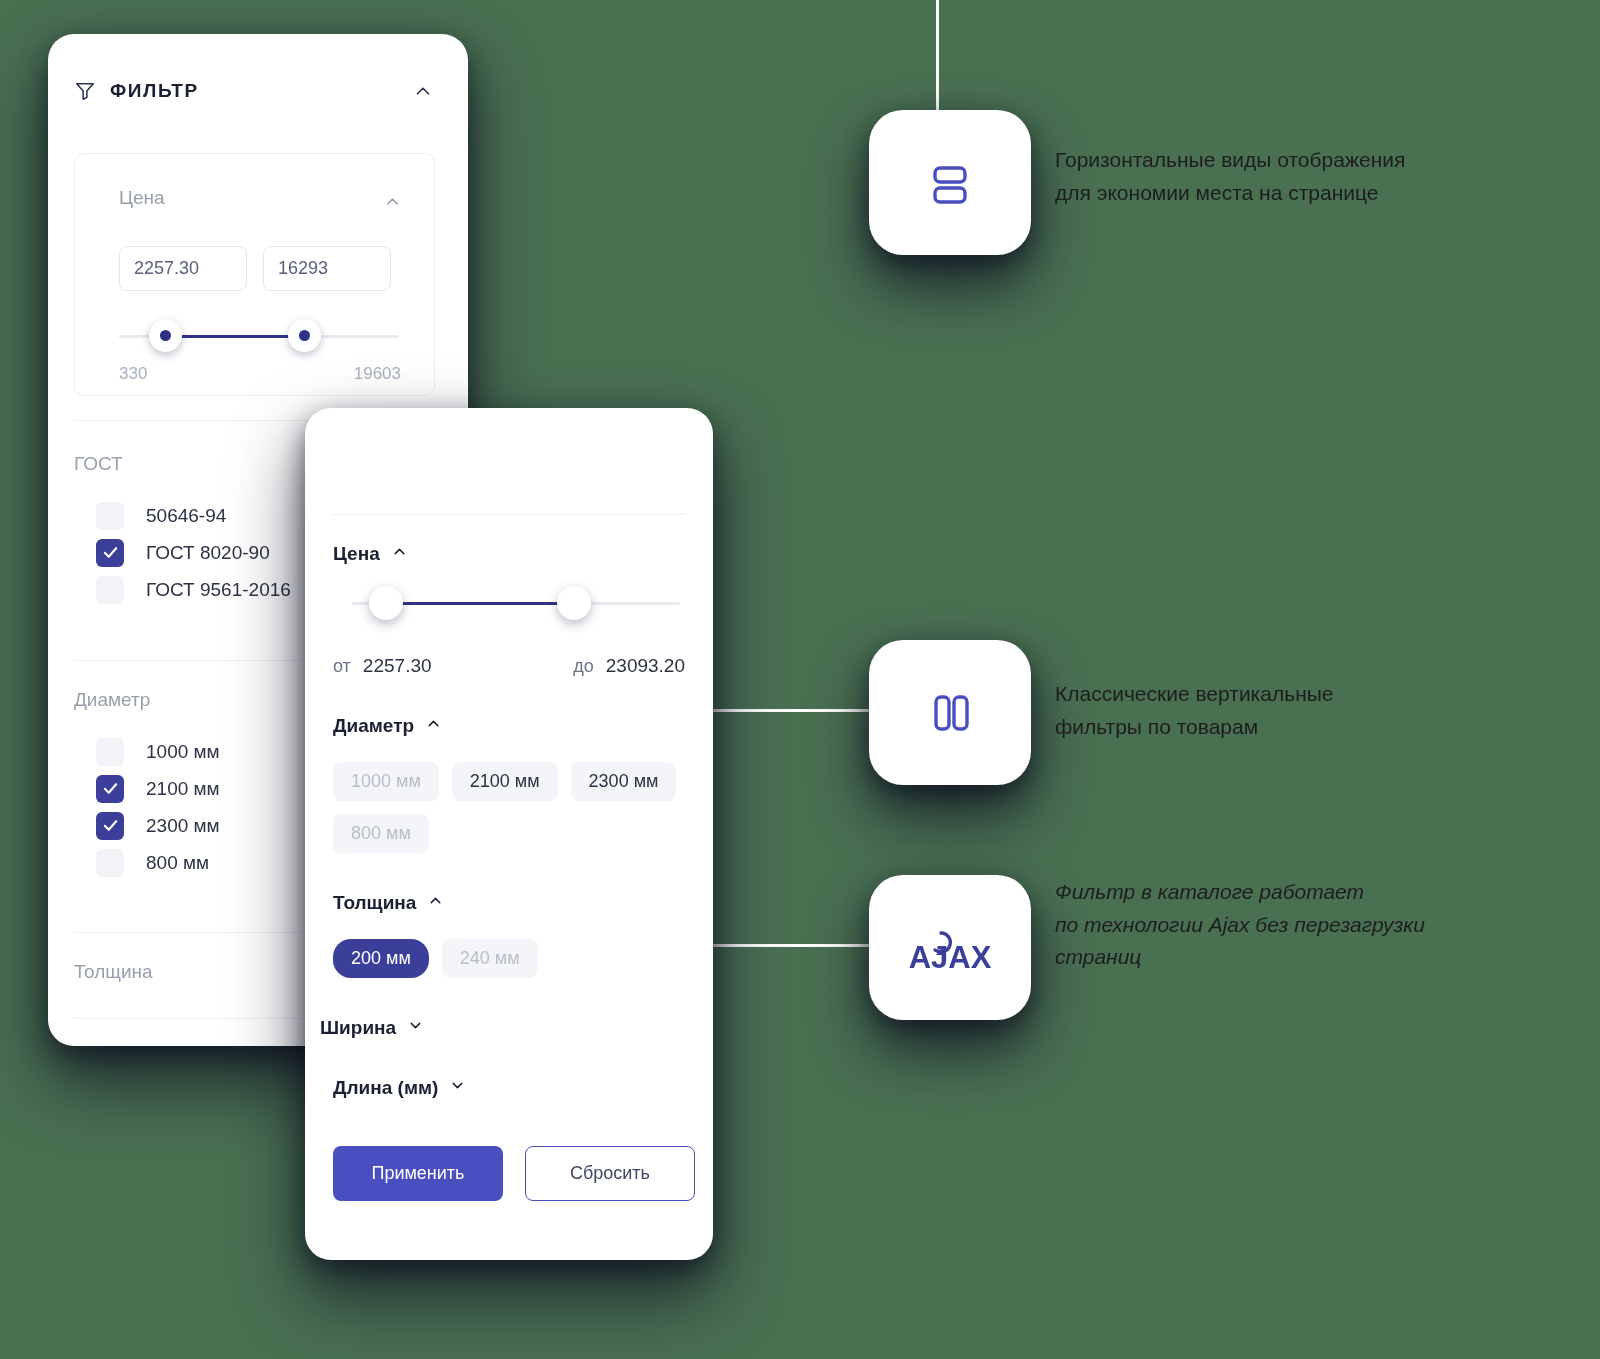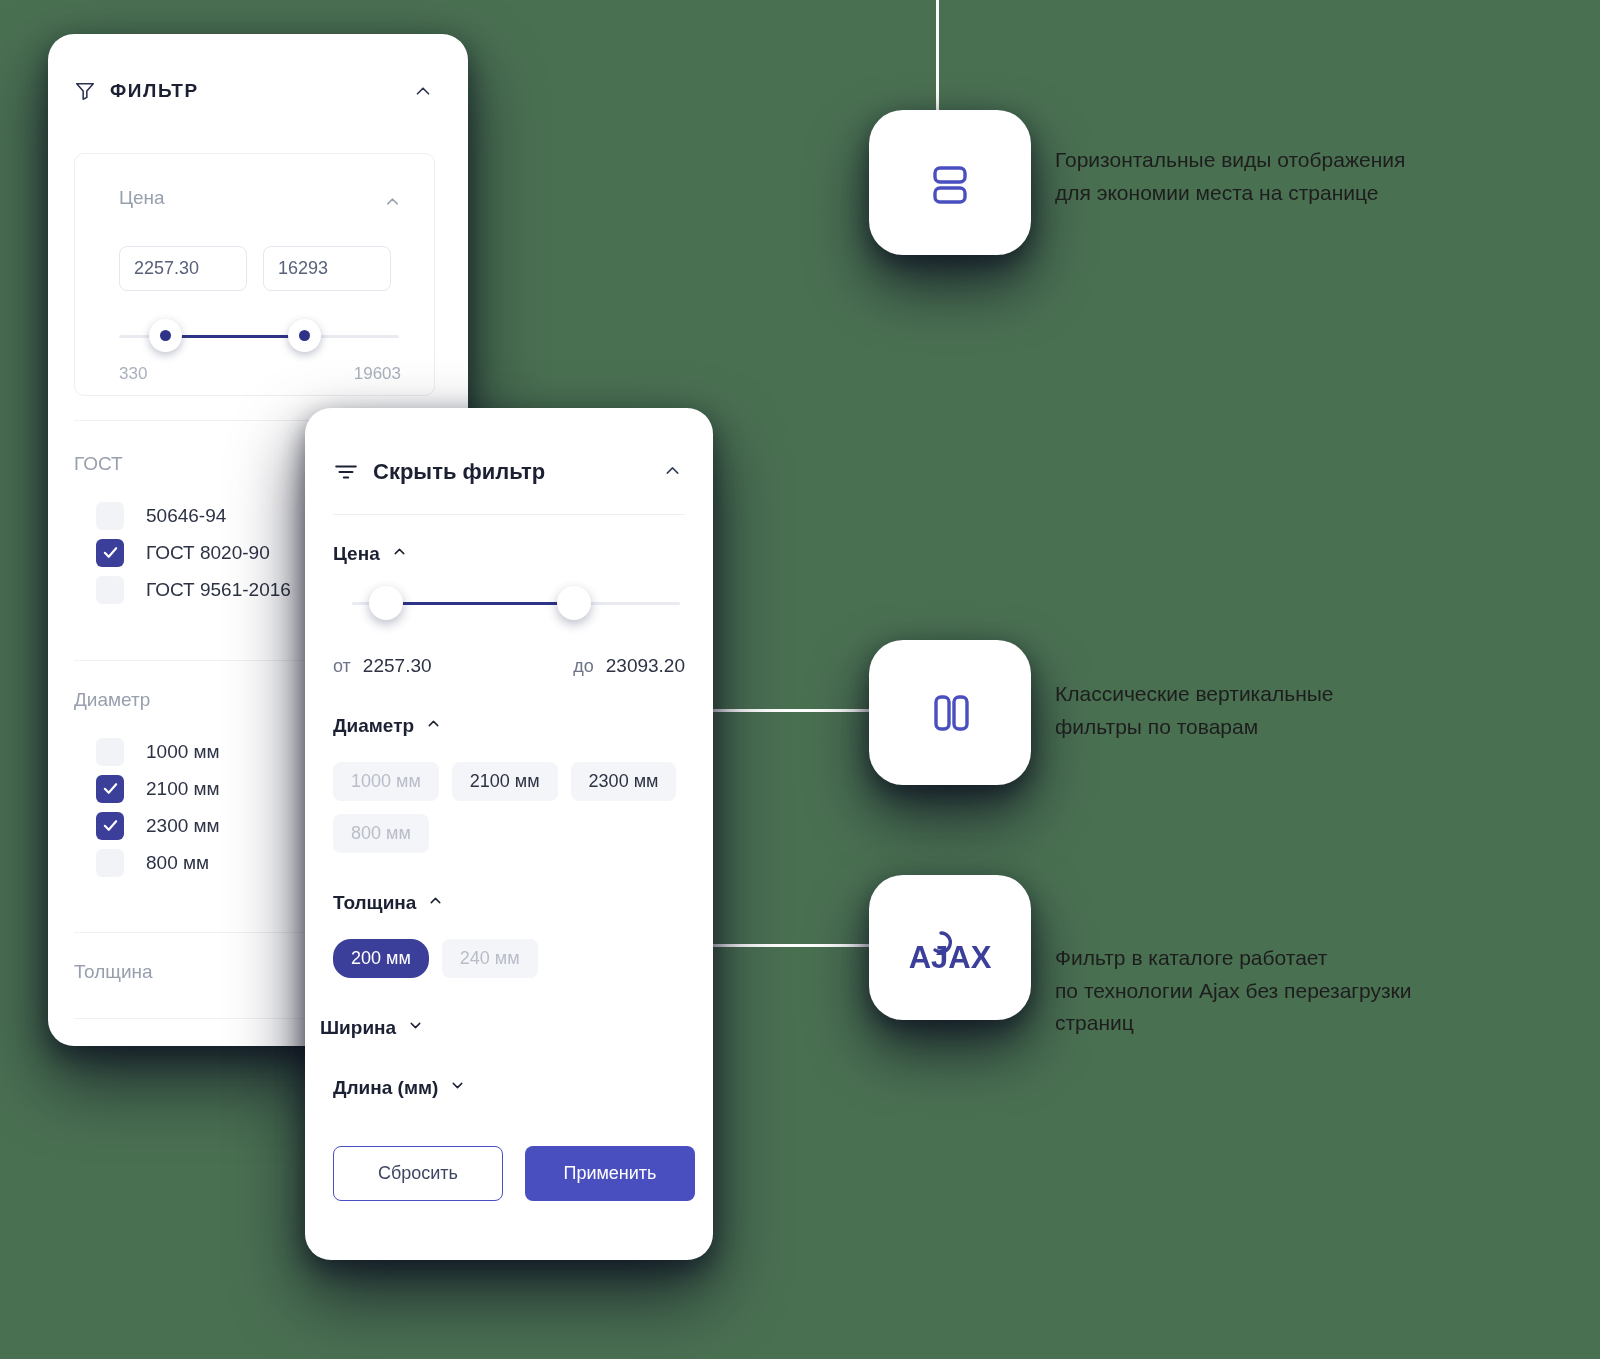--- a/index.html
+++ b/index.html
@@ -239,35 +239,20 @@
     </div>
   </div>
 
   <div class="bc-sec" style="top:932px;padding-top:28px;">
     <div class="bc-sec-title">Толщина</div>
   </div>
   <div class="bc-sec" style="top:1018px;height:1px;"></div>
 
   <div class="card card-front"></div>
 
-  <div class="fc-head">
-    <span class="lines-icon">
-      <svg viewBox="0 0 24 24" width="26" height="26" fill="none" stroke="#1b2033" stroke-width="1.9" stroke-linecap="round">
-        <path d="M3 7h18"></path>
-          <path d="M6 12h12"></path>
-          <path d="M10 17h4"></path>
-      </svg>
-    </span>
-    <span class="fc-title">Скрыть фильтр</span>
-    <span class="chev">
-      <svg viewBox="0 0 24 24" width="21" height="21" fill="none" stroke="#35405c" stroke-width="1.8" stroke-linecap="round" stroke-linejoin="round">
-          <path d="M6 15l6-6 6 6"></path>
-        </svg>
-    </span>
-  </div>
   <div class="fc-rule"></div>
 
   <div class="grp-title" style="left:333px;top:543px;">
     <span>Цена</span>
     <span>
       <svg viewBox="0 0 24 24" width="17" height="17" fill="none" stroke="#1b2033" stroke-width="2" stroke-linecap="round" stroke-linejoin="round">
           <path d="M6 15l6-6 6 6"></path>
         </svg>
     </span>
   </div>
@@ -328,22 +313,22 @@
   <div class="grp-title" style="left:333px;top:1077px;">
     <span>Длина (мм)</span>
     <span>
       <svg viewBox="0 0 24 24" width="17" height="17" fill="none" stroke="#1b2033" stroke-width="2" stroke-linecap="round" stroke-linejoin="round">
           <path d="M6 9l6 6 6-6"></path>
         </svg>
     </span>
   </div>
 
   <div class="btn-row">
+    <span class="btn btn-primary">Применить</span>
     <span class="btn btn-ghost">Сбросить</span>
-    <span class="btn btn-primary">Применить</span>
   </div>
 
   <div class="tile-wrap" style="left:869px;top:110px;">
     <div class="tile">
       <svg width="58" height="58" viewBox="0 0 58 58" fill="none" stroke="#4a4fbf" stroke-width="3.4">
         <rect x="14" y="14" width="30" height="14" rx="5"></rect>
         <rect x="14" y="34" width="30" height="14" rx="5"></rect>
       </svg>
     </div>
   </div>
@@ -363,17 +348,17 @@
 
   <div class="tile-wrap" style="left:869px;top:875px;">
     <div class="tile">
       <svg width="100" height="74" viewBox="0 0 100 74">
         <text x="50" y="57" text-anchor="middle" font-family="'Liberation Sans', sans-serif" font-size="31" font-weight="bold" fill="#3b3f99">AJAX</text>
         <path d="M41 22a9.5 9.5 0 1 1-6 17" fill="none" stroke="#3b3f99" stroke-width="3.4" stroke-linecap="round"></path>
         <path d="M36 44l5 -6 5 6z" fill="#3b3f99"></path>
       </svg>
     </div>
   </div>
-  <div class="ann" style="left:1055px;top:942px;">Фильтр в каталоге работает
+  <div class="ann" style="left:1055px;top:876px;font-style:italic;">Фильтр в каталоге работает
 по технологии Ajax без перезагрузки
 страниц</div>
 
 </div>
 
 </body></html>

